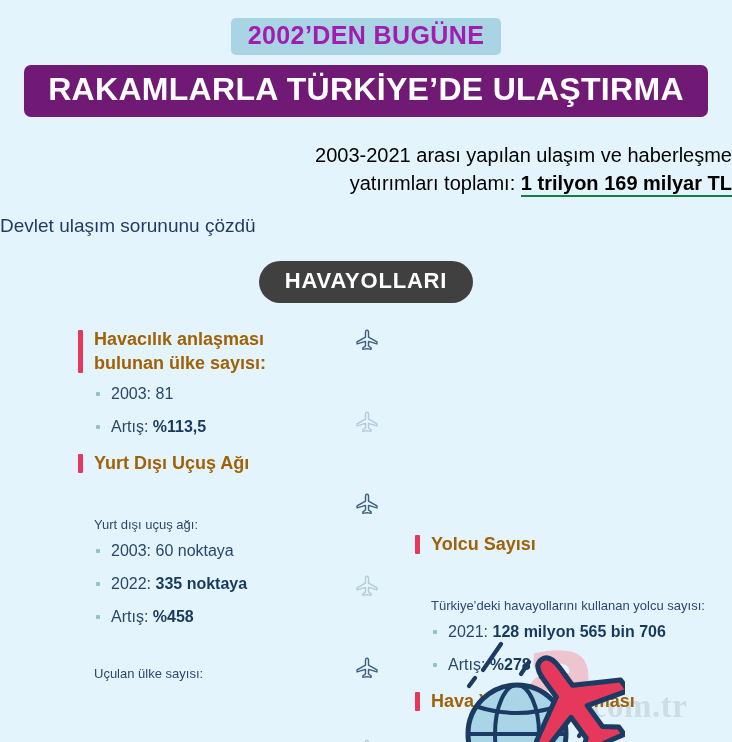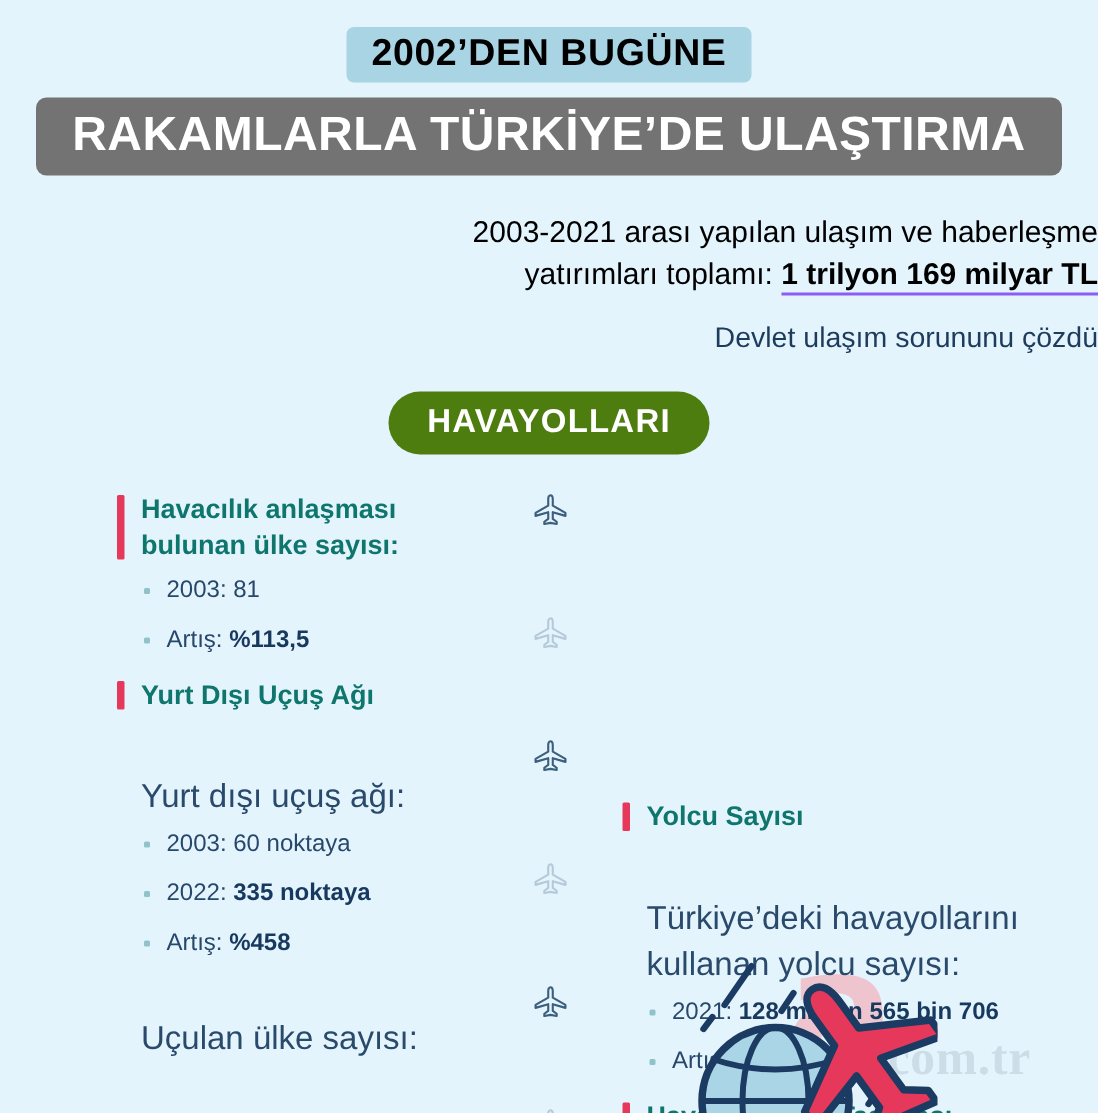--- a/index.html
+++ b/index.html
@@ -58,32 +58,32 @@
   
   .header {
     position: relative;
     z-index: 3;
     text-align: center;
     padding-top: 18px;
   }
   .eyebrow {
     display: inline-block;
     background: #a8d4e3;
-    color: #000000;
+    color: #a21caf;
     font-weight: bold;
     font-size: 25px;
     letter-spacing: .4px;
     padding: 5px 17px 7px 17px;
     border-radius: 5px;
     line-height: 1;
   }
   .banner-wrap { margin-top: 10px; }
   .banner {
     display: inline-block;
-    background: #737373;
+    background: #701a75;
     color: #ffffff;
     font-weight: bold;
     font-size: 32px;
     letter-spacing: .3px;
     padding: 8px 24px 12px 24px;
     border-radius: 7px;
     line-height: 1;
   }
 
   
@@ -91,42 +91,42 @@
     position: relative;
     z-index: 3;
     text-align: right;
     margin-top: 24px;
     color: #000000;
     font-size: 20px;
     line-height: 1.42;
   }
   .subtitle b {
     font-weight: bold;
-    border-bottom: 2px solid #8b5cf6;
+    border-bottom: 2px solid #15803d;
     padding-bottom: 1px;
   }
   .subline2 {
     position: relative;
     z-index: 3;
-    text-align: right;
+    text-align: left;
     margin-top: 17px;
     color: #1d3b5c;
     font-size: 19px;
   }
 
   
   .pill-wrap {
     position: relative;
     z-index: 3;
     text-align: center;
     margin-top: 24px;
   }
   .pill {
     display: inline-block;
-    background: #4d7c0f;
+    background: #404040;
     color: #ffffff;
     font-weight: bold;
     font-size: 22px;
     letter-spacing: .8px;
     padding: 9px 26px 11px 26px;
     border-radius: 26px;
     line-height: 1;
   }
 
   
@@ -144,40 +144,40 @@
   .col-right {
     position: absolute;
     left: 415px;
     top: 205px;
     width: 300px;
   }
 
   .heading {
     position: relative;
     padding-left: 16px;
-    color: #0f766e;
+    color: #a16207;
     font-weight: bold;
     font-size: 18px;
     line-height: 1.33;
     margin-bottom: 10px;
   }
   .heading::before {
     content: "";
     position: absolute;
     left: 0;
     top: 2px;
     bottom: 3px;
     width: 5px;
     border-radius: 1px;
     background: #e6385a;
   }
   .lead {
     padding-left: 16px;
     color: #2a4a6b;
-    font-size: 22px;
+    font-size: 13px;
     line-height: 1.4;
     margin-bottom: 9px;
     margin-top: 40px;
   }
   ul.stats {
     list-style: none;
     margin: 0 0 14px 0;
     padding: 0 0 0 16px;
   }
   ul.stats li {

